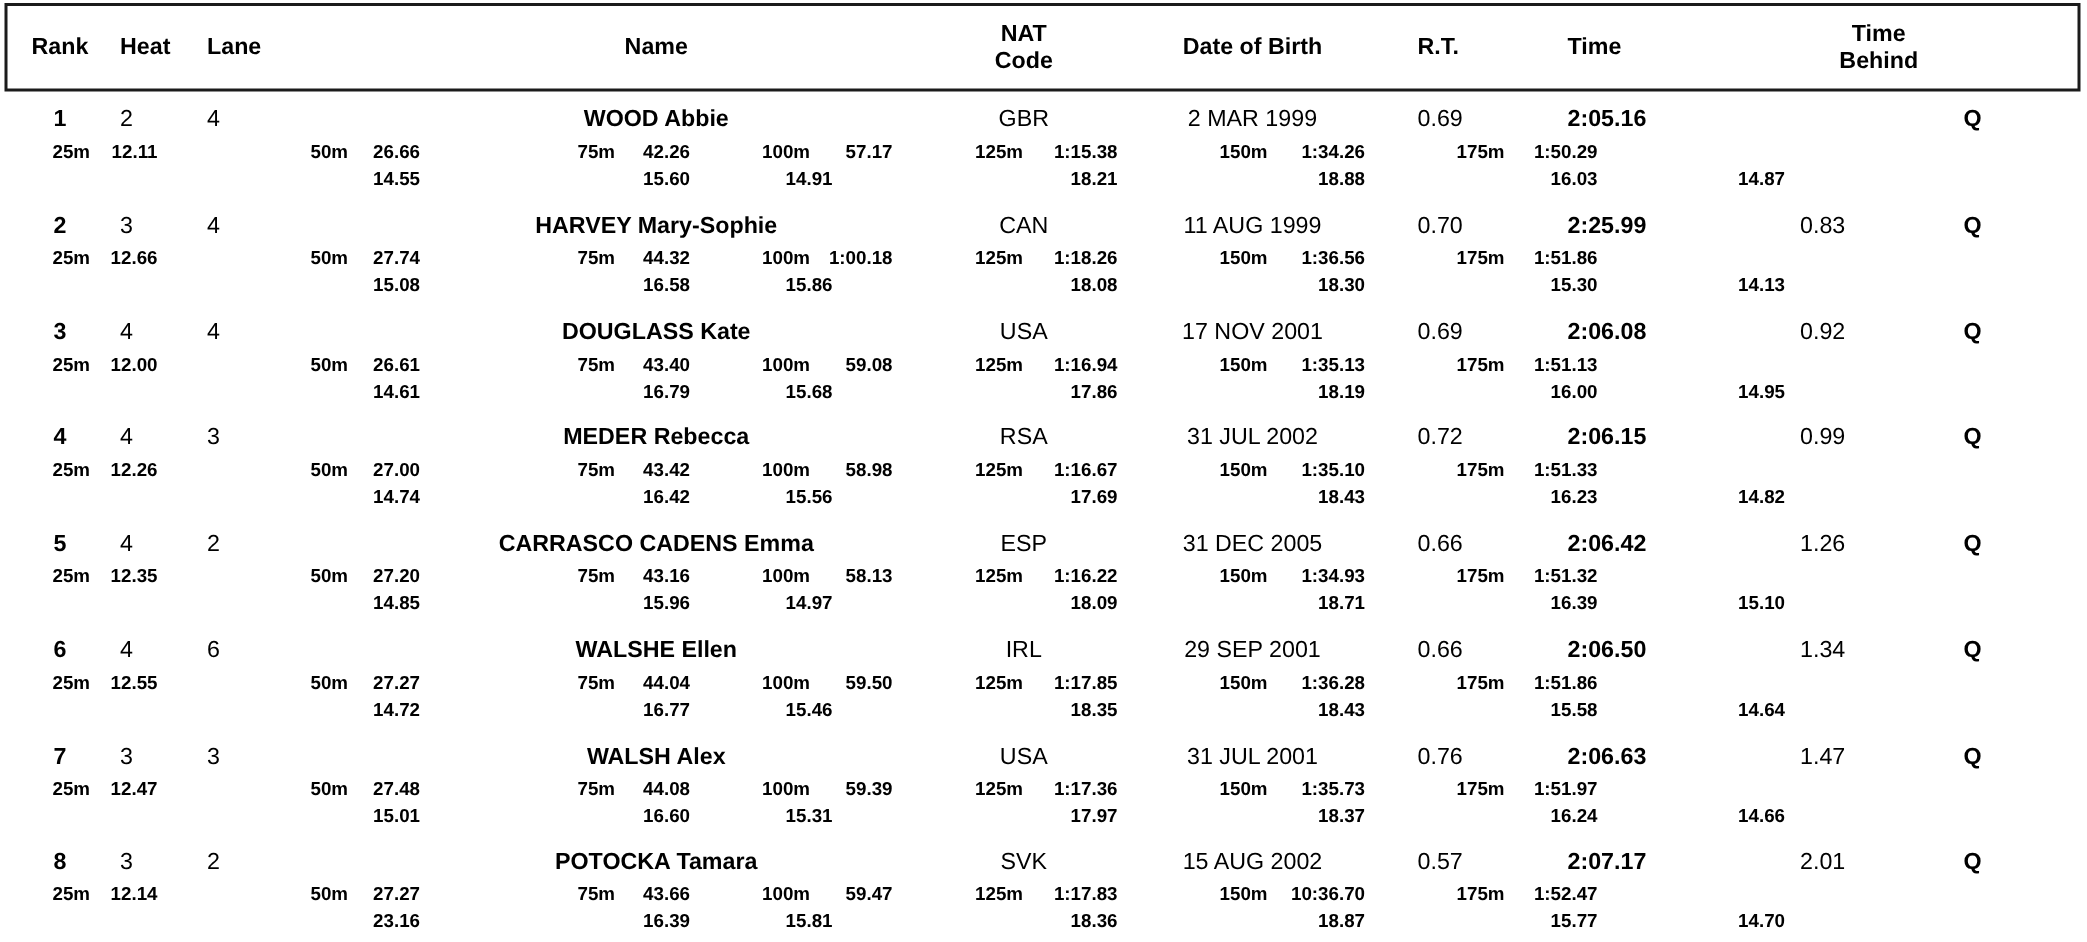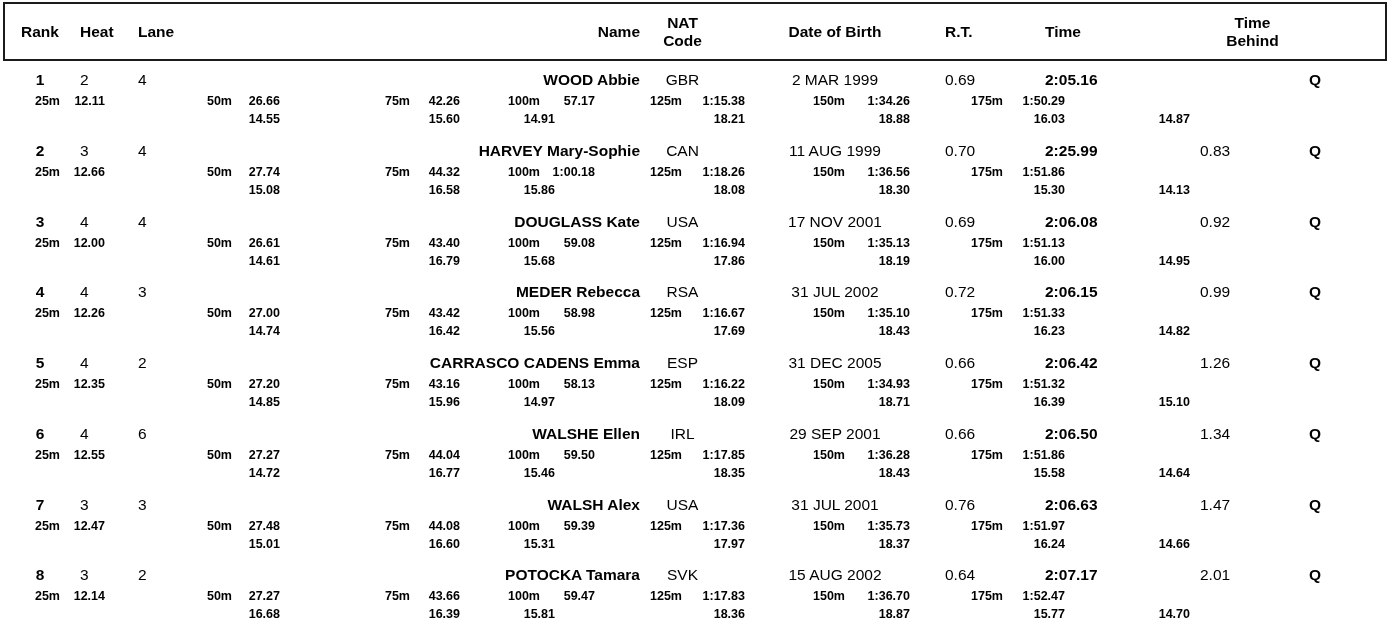--- a/index.html
+++ b/index.html
@@ -14,21 +14,21 @@
   .grid{display:grid;grid-template-columns:80px 58px 80px 422px 85px 220px 100px 155px 105px 86px;
         width:1391px;}
 
   .thead{position:absolute;top:2px;left:0;height:59px;align-items:center;
          font-weight:bold;font-size:15.5px;}
   .thead .c{line-height:18px;}
 
   .c{white-space:nowrap;}
   .al-c{text-align:center;}
   .al-r{text-align:left;padding-right:5px;box-sizing:border-box;}
-  .al-l{text-align:right;padding-left:17px;box-sizing:border-box;}
+  .al-l{text-align:center;padding-left:17px;box-sizing:border-box;}
   .q-col{text-align:left;padding-left:4px;box-sizing:border-box;}
 
   .rows{position:absolute;top:62px;left:0;width:1391px;padding-top:5px;}
   .row{height:70.75px;overflow:hidden;}
   .main{height:25px;line-height:25px;font-size:15.5px;}
   .bold{font-weight:bold;}
 
   .srow{position:relative;height:18px;line-height:18px;font-size:12.5px;font-weight:bold;}
   .srow span{position:absolute;top:0;white-space:nowrap;}
   
@@ -349,43 +349,43 @@
   </div>
 
   <div class="row">
     <div class="grid main">
       <span class="c al-c bold">8</span>
       <span class="c al-r">3</span>
       <span class="c al-r">2</span>
       <span class="c al-l bold">POTOCKA Tamara</span>
       <span class="c al-c">SVK</span>
       <span class="c al-c">15 AUG 2002</span>
-      <span class="c al-r">0.64</span>
+      <span class="c al-r">0.57</span>
       <span class="c al-r bold">2:07.17</span>
       <span class="c al-r">2.01</span>
       <span class="c q-col bold">Q</span>
     </div>
     <div class="srow">
       <span class="l0">25m</span>
       <span class="v0">12.14</span>
       <span class="l1">50m</span>
       <span class="v1">27.27</span>
       <span class="l2">75m</span>
       <span class="v2">43.66</span>
       <span class="l3">100m</span>
       <span class="v3">59.47</span>
       <span class="l4">125m</span>
       <span class="v4">1:17.83</span>
       <span class="l5">150m</span>
-      <span class="v5">1:36.70</span>
+      <span class="v5">10:36.70</span>
       <span class="l6">175m</span>
       <span class="v6">1:52.47</span>
     </div>
     <div class="srow">
-      <span class="p0">16.68</span>
+      <span class="p0">23.16</span>
       <span class="p1">16.39</span>
       <span class="p2">15.81</span>
       <span class="p3">18.36</span>
       <span class="p4">18.87</span>
       <span class="p5">15.77</span>
       <span class="p6">14.70</span>
     </div>
   </div>
 </div>
 

